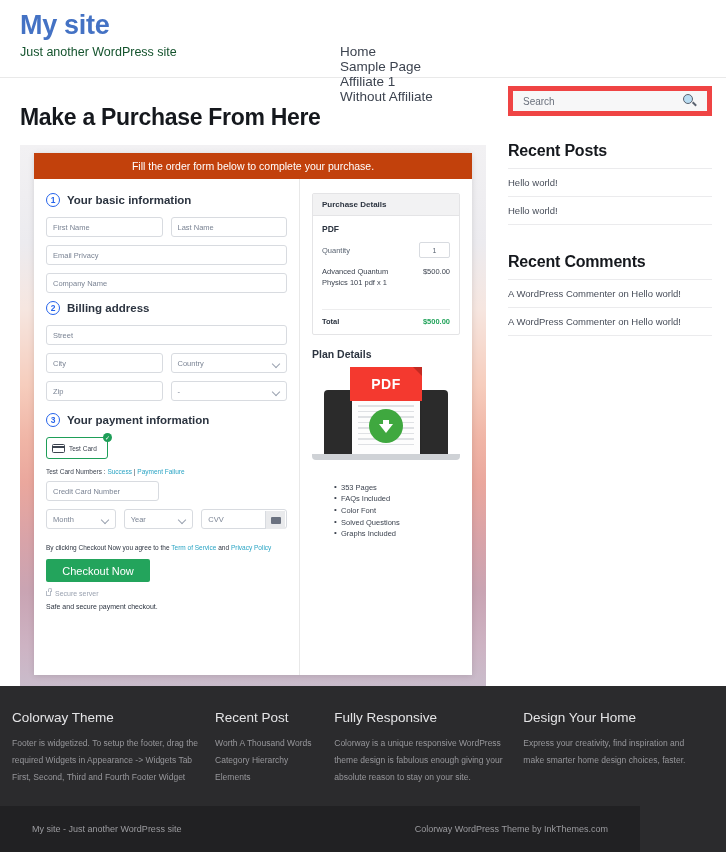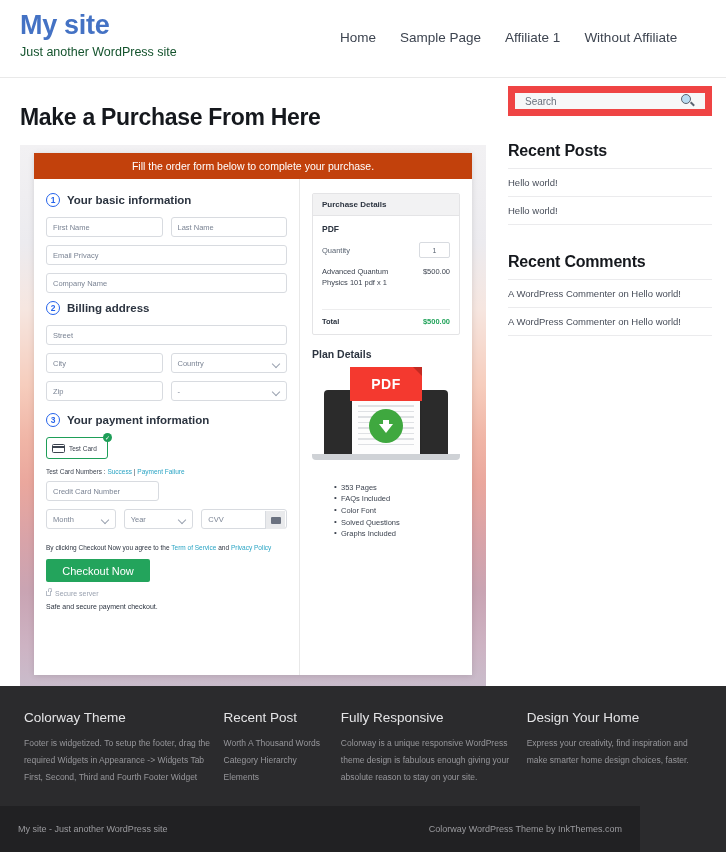--- a/index.html
+++ b/index.html
@@ -27,23 +27,23 @@
     letter-spacing: -0.3px;
     line-height: 1.1;
   }
   .site-desc {
     font-size: 12.5px;
     color: #14532d;
     margin-top: 4px;
   }
   .main-nav {
     position: absolute;
-    left: 340px; top: 30px;
-    display: flex;
-    gap: 24px;
+    left: 340px; top: 44px;
+    display: flex;
+    flex-direction: column;
   }
   .nav-link {
     font-size: 13.5px;
     color: #3d4450;
     text-decoration: none;
     white-space: nowrap;
   }
 
   
   .page-wrap {
@@ -358,21 +358,21 @@
     position: relative; padding-left: 7px;
   }
   .bullets li::before {
     content: "•"; position: absolute; left: 0; top: -1px; font-size: 8px;
   }
 
   
   .search-box {
     height: 30px;
     background: #f7f7f8;
-    border: 7px solid #ef4444;
+    border: 5px solid #ef4444;
     display: flex; align-items: center;
     padding: 0 10px;
     justify-content: space-between;
     margin-bottom: 26px;
   }
   .search-ph { font-size: 10px; color: #6a707c; }
   .search-icon { position: relative; width: 14px; height: 14px; }
   .search-icon .ring {
     position: absolute; left: 0; top: 0;
     width: 10px; height: 10px; border-radius: 50%;
@@ -402,21 +402,21 @@
 
   
   .footer {
     position: absolute;
     left: 0; top: 686px;
     width: 726px; height: 166px;
     background: #2b2b2d;
   }
   .footer-cols {
     display: flex;
-    padding: 24px 20px 0 24px;
+    padding: 24px 20px 0 12px;
     gap: 12px;
   }
   .fcol { color: #d6d6d8; }
   .fcol:nth-child(1) { width: 205px; }
   .fcol:nth-child(2) { width: 115px; }
   .fcol:nth-child(3) { width: 190px; }
   .fcol:nth-child(4) { width: 196px; }
   .fcol h4 {
     font-size: 13.5px; font-weight: normal;
     color: #e4e4e6; margin-bottom: 10px;
@@ -424,21 +424,21 @@
   .fcol p, .fcol li {
     font-size: 8.5px; color: #97979b;
     line-height: 2.0; list-style: none;
   }
   .footer-bar {
     position: absolute; left: 0; bottom: 0;
     width: 640px; height: 46px;
     background: #212123;
     display: flex; align-items: center;
     justify-content: space-between;
-    padding: 0 18px;
+    padding: 0 32px;
     gap: 8px;
   }
   .footer-bar span { font-size: 9px; color: #9b9b9f; }
 </style>
 </head>
 <body>
 
 <div class="site-header">
   <div class="brand">
     <div class="site-title">My site</div>

